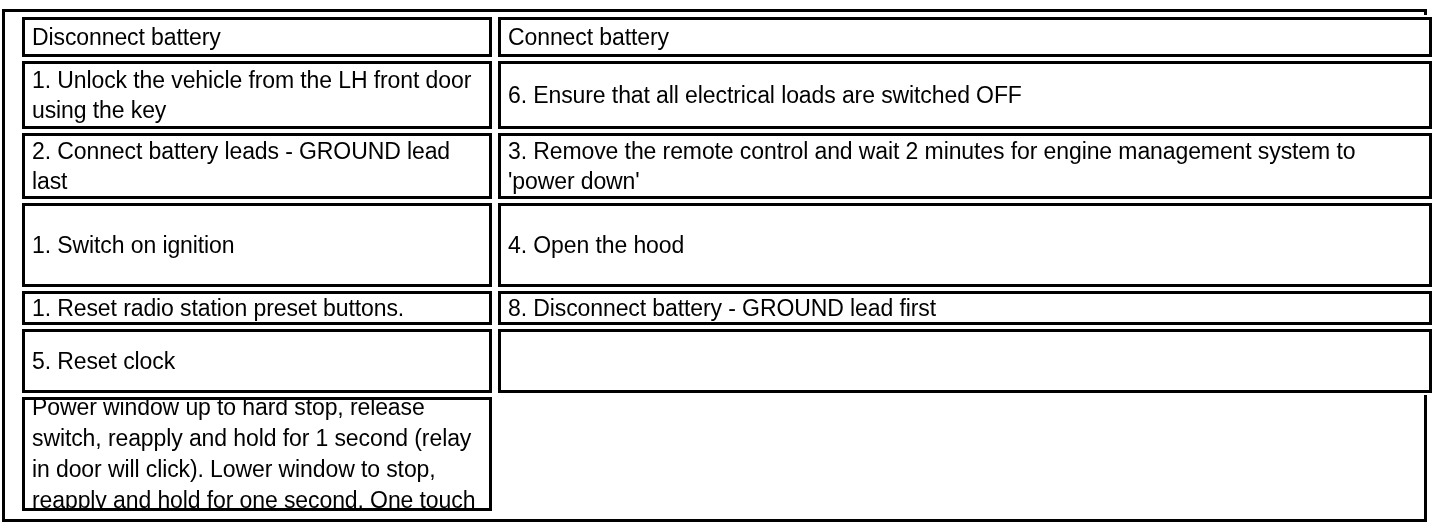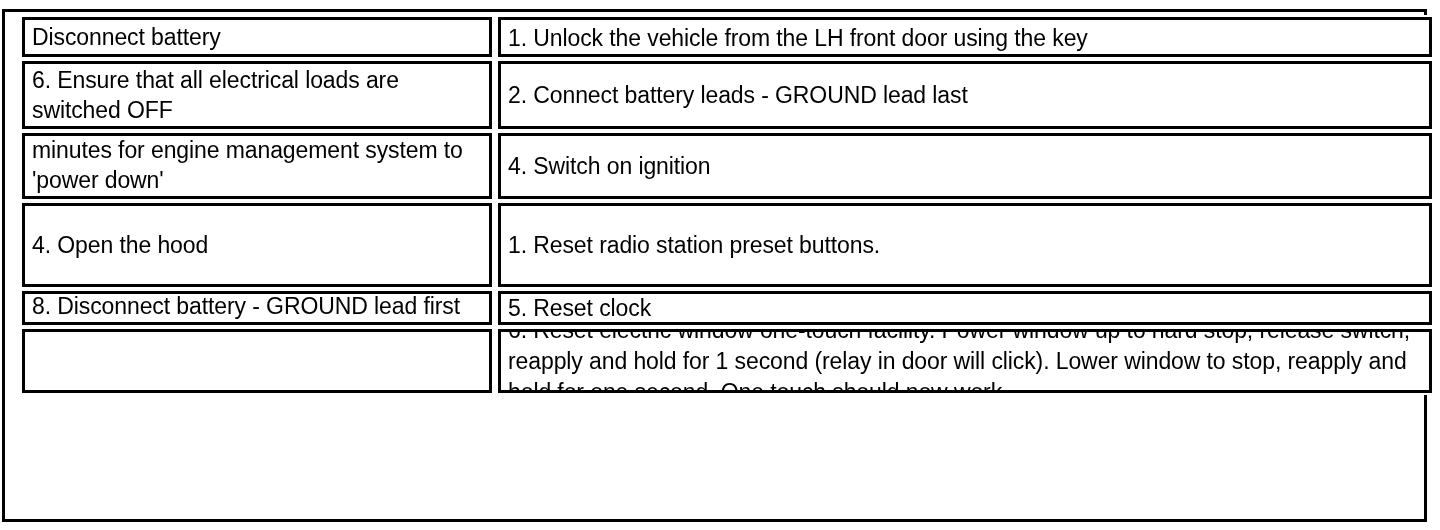--- a/index.html
+++ b/index.html
@@ -51,21 +51,21 @@
     height: 100%;
     border: 3px solid #000000;
     background: #ffffff;
     padding: 1px 6px 1px 7px;
     overflow: hidden;
     display: flex;
     flex-direction: column;
   }
 
   
-  .align-top .cell-box { justify-content: flex-end; }
+  .align-top .cell-box { justify-content: center; }
   
   .align-mid .cell-box { justify-content: center; }
 
   .cell-text {
     font-size: 23px;
     line-height: 30px;
     letter-spacing: -0.1px;
     white-space: pre-wrap;
     word-break: normal;
   }
@@ -82,20 +82,25 @@
 <body>
 
 <div class="table-frame">
   <div class="table-grid">
 
     <div class="cell align-mid row-head">
       <div class="cell-box">
         <div class="cell-text">Disconnect battery</div>
       </div>
     </div>
+    <div class="cell align-mid row-head">
+      <div class="cell-box">
+        <div class="cell-text">Connect battery</div>
+      </div>
+    </div>
 
     <div class="cell align-top">
       <div class="cell-box">
         <div class="cell-text">1. Unlock the vehicle from the LH front door using the key</div>
       </div>
     </div>
     <div class="cell align-mid">
       <div class="cell-box">
         <div class="cell-text">6. Ensure that all electrical loads are switched OFF</div>
       </div>
@@ -107,21 +112,21 @@
       </div>
     </div>
 
     <div class="cell align-top">
       <div class="cell-box">
         <div class="cell-text">3. Remove the remote control and wait 2 minutes for engine management system to 'power down'</div>
       </div>
     </div>
     <div class="cell align-mid">
       <div class="cell-box">
-        <div class="cell-text">4. Switch on ignition</div>
+        <div class="cell-text">1. Switch on ignition</div>
       </div>
     </div>
 
     <div class="cell align-mid">
       <div class="cell-box">
         <div class="cell-text">4. Open the hood</div>
       </div>
     </div>
     <div class="cell align-mid">
       <div class="cell-box">

